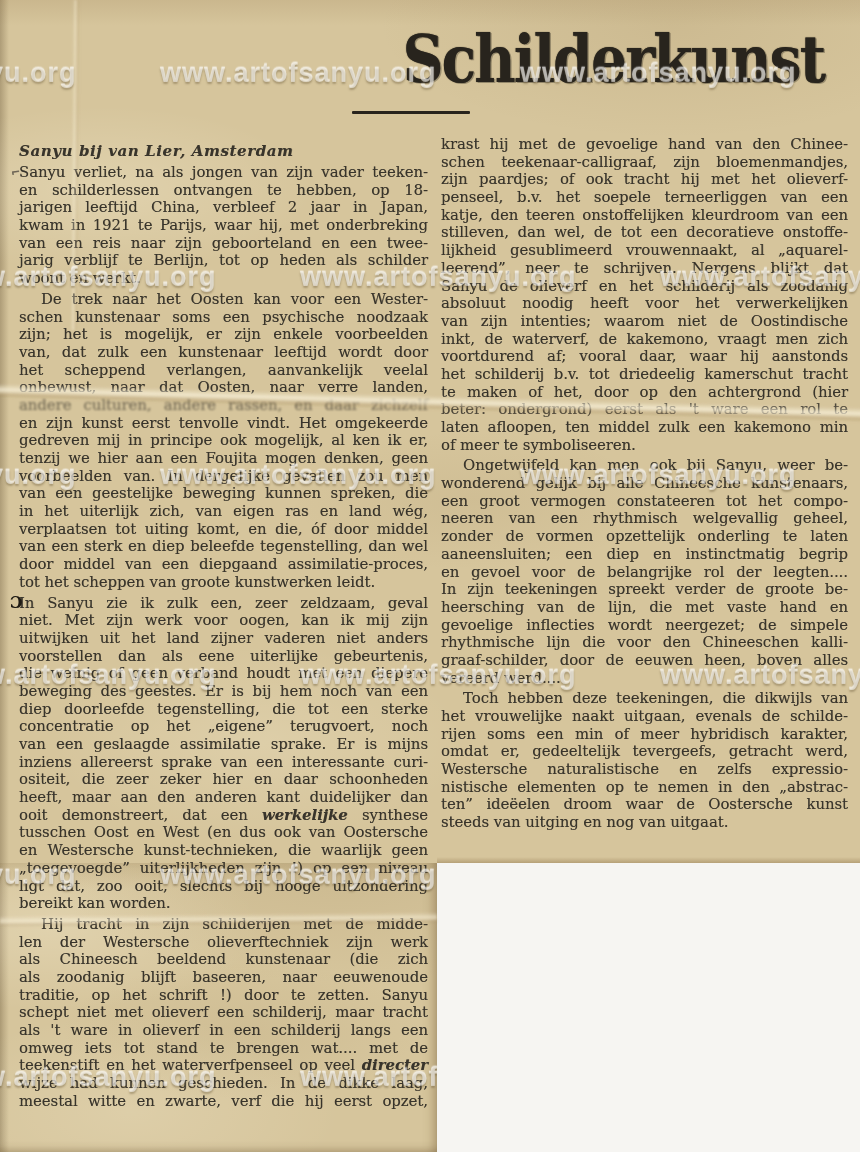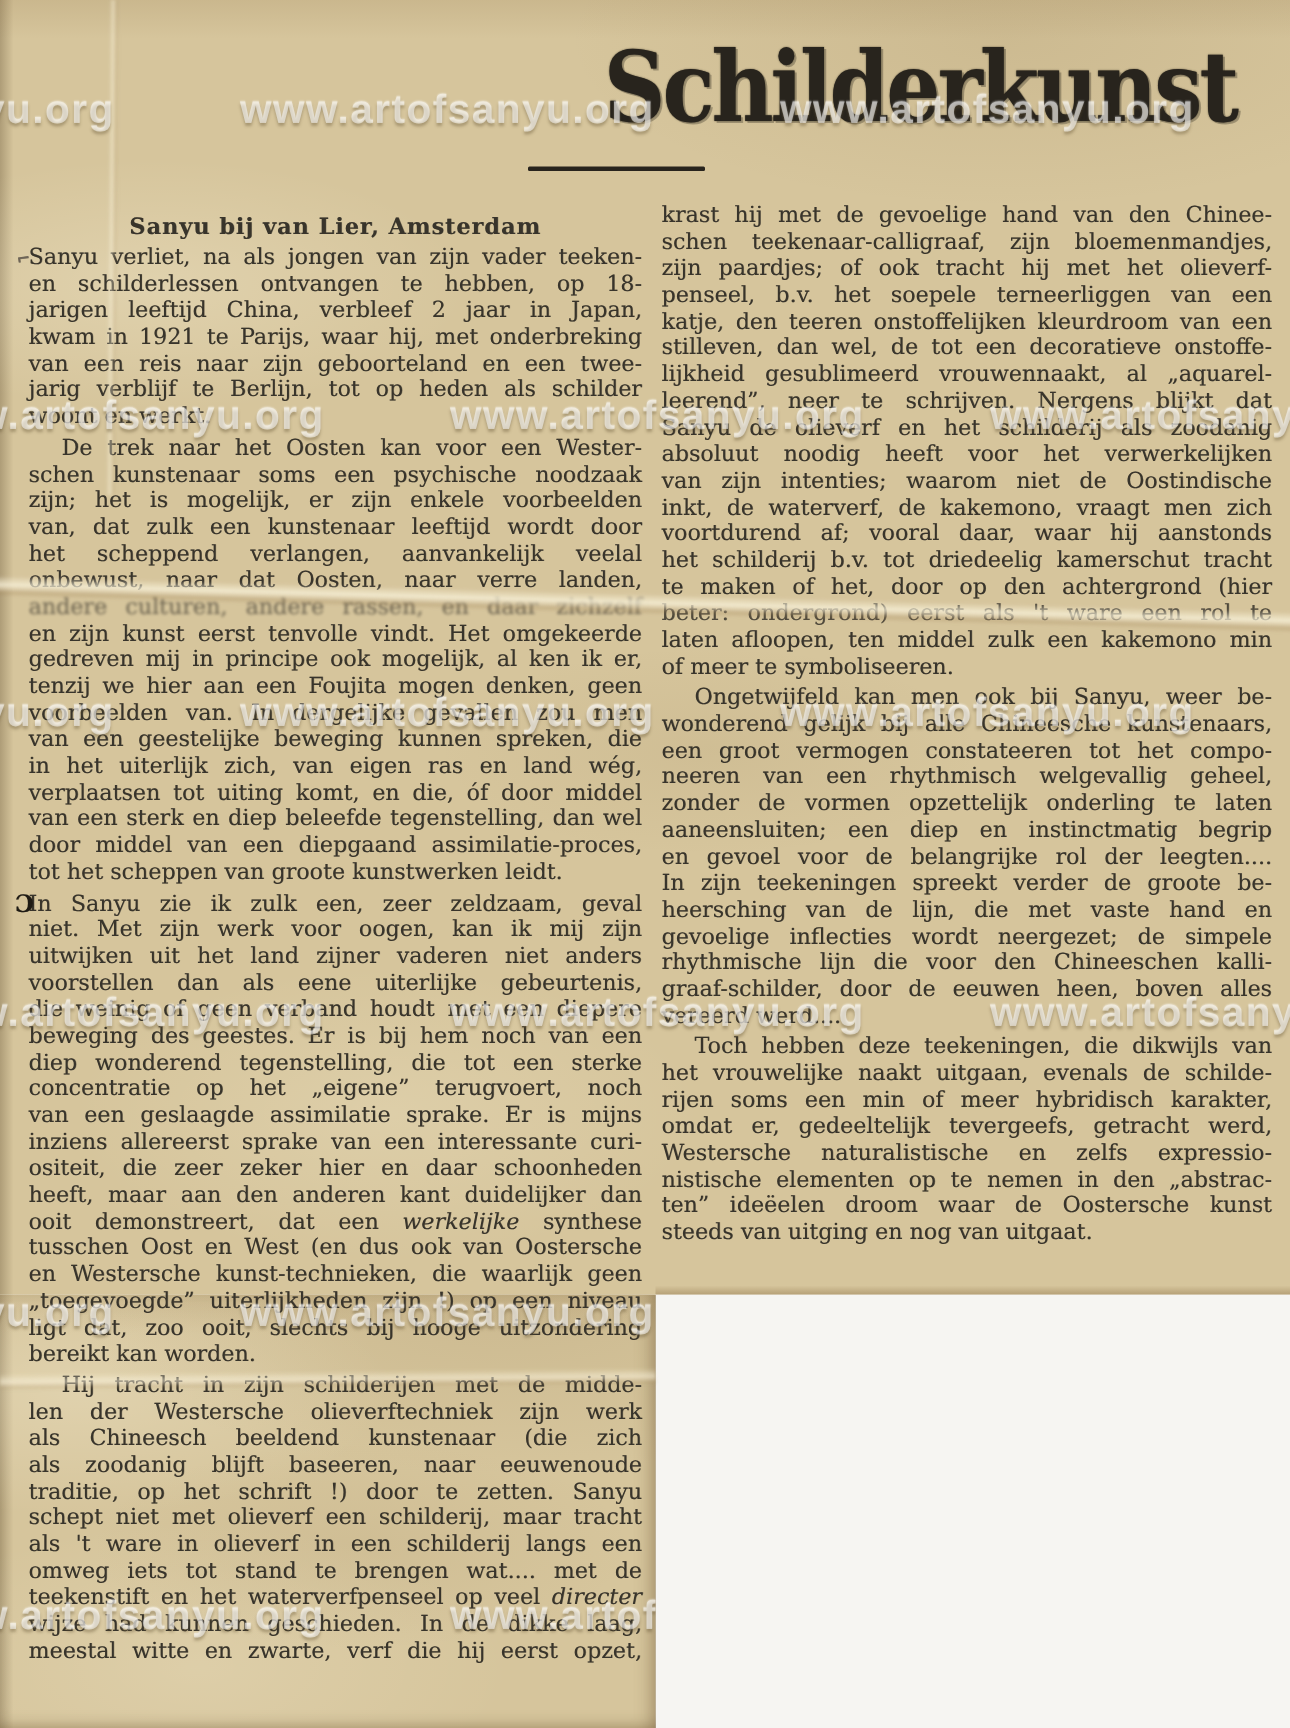--- a/index.html
+++ b/index.html
@@ -44,29 +44,29 @@
     text-shadow:0 0 1px rgba(40,35,25,.85), 1.5px 1.5px 0 rgba(40,35,25,.30);}
   .divider{position:absolute;left:352px;top:111px;width:118px;height:3px;
     background:var(--title_ink,#28241d);border-radius:1px;z-index:2;}
 
   
   .col{position:absolute;z-index:2;color:var(--ink,#38342b);
     font-size:14.8px;line-height:17.7px;
     text-shadow:.3px .3px 0 rgba(56,52,43,.45);}
   .col1{left:19px;top:141px;width:409px;}
   .col2{left:441px;top:135px;width:407px;}
-  .subhead{font-weight:bold;text-align:center;font-size:15px;letter-spacing:.6px;
-    height:20px;line-height:20px;margin-bottom:2px;}
+  .subhead{font-weight:bold;text-align:left;font-size:15px;letter-spacing:.6px;
+    height:20px;line-height:20px;margin-bottom:2px;font-style:italic;}
   .para{position:relative;margin:0 0 3px 0;}
   .para:last-child{margin-bottom:0;}
   .ln{text-align:justify;text-align-last:justify;height:17.7px;overflow:visible;}
   .para:not(.continues) .ln:last-child{text-align-last:left;}
   .para.indent .ln:first-child{text-indent:22px;}
   .para.indent-sm .ln:first-child{text-indent:12px;}
-  .ln i{font-style:italic;}
+  .ln i{font-style:italic;font-weight:bold;}
   .ln.damaged{filter:blur(.9px);opacity:.62;}
   .ln.damaged-light{filter:blur(.4px);opacity:.85;}
   .mark{position:absolute;z-index:3;}
   .mark-pen{left:-8px;top:1px;font-size:11px;color:#6e6557;font-weight:bold;transform:rotate(-8deg);}
   .mark-ink{left:-9px;top:0;font-size:16px;color:#1f1b14;font-weight:bold;}
 </style>
 </head>
 <body>
 
 <div class="canvas">
@@ -143,21 +143,21 @@
           <div class="ln">tot het scheppen van groote kunstwerken leidt.</div>
         </div>
         <div class="para indent-sm">
           <span class="mark mark-ink">Ɔ</span>
           <div class="ln">In Sanyu zie ik zulk een, zeer zeldzaam, geval</div>
           <div class="ln">niet. Met zijn werk voor oogen, kan ik mij zijn</div>
           <div class="ln">uitwijken uit het land zijner vaderen niet anders</div>
           <div class="ln">voorstellen dan als eene uiterlijke gebeurtenis,</div>
           <div class="ln">die weinig of geen verband houdt met een diepere</div>
           <div class="ln">beweging des geestes. Er is bij hem noch van een</div>
-          <div class="ln">diep wonderend tegenstelling, die tot een sterke</div>
+          <div class="ln">diep doorleefde tegenstelling, die tot een sterke</div>
           <div class="ln">concentratie op het „eigene” terugvoert, noch</div>
           <div class="ln">van een geslaagde assimilatie sprake. Er is mijns</div>
           <div class="ln">inziens allereerst sprake van een interessante curi-</div>
           <div class="ln">ositeit, die zeer zeker hier en daar schoonheden</div>
           <div class="ln">heeft, maar aan den anderen kant duidelijker dan</div>
           <div class="ln">ooit demonstreert, dat een <i>werkelijke</i> synthese</div>
           <div class="ln">tusschen Oost en West (en dus ook van Oostersche</div>
           <div class="ln">en Westersche kunst-technieken, die waarlijk geen</div>
           <div class="ln">„toegevoegde” uiterlijkheden zijn !) op een niveau</div>
           <div class="ln">ligt dat, zoo ooit, slechts bij hooge uitzondering</div>

